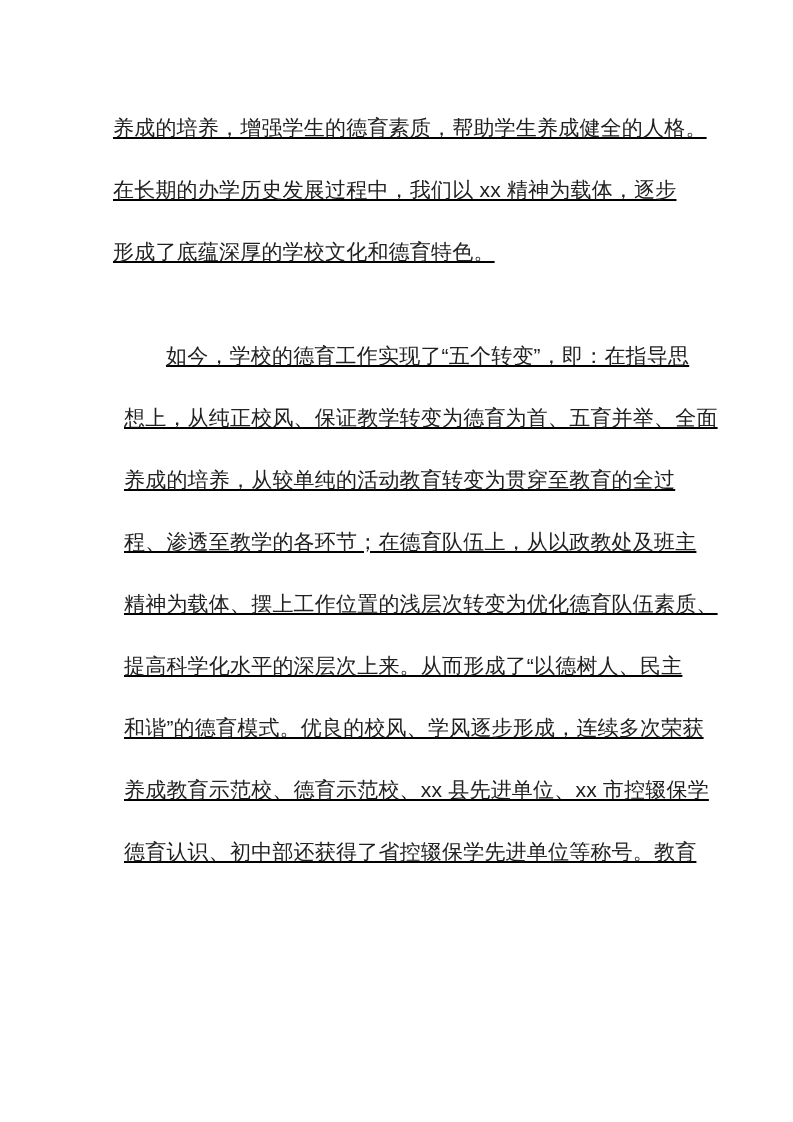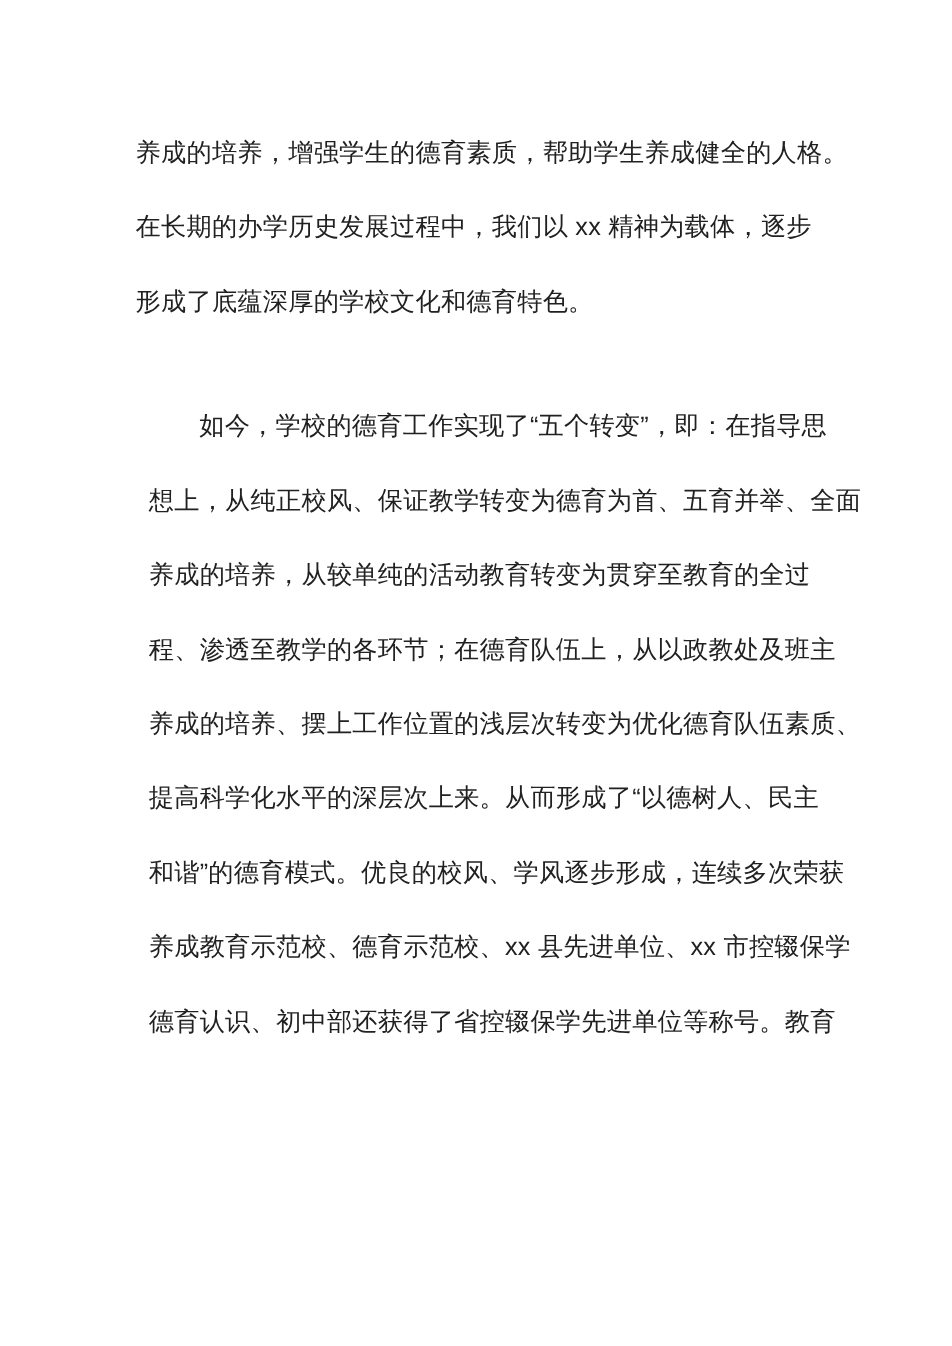--- a/index.html
+++ b/index.html
@@ -16,20 +16,21 @@
     font-family: "Liberation Sans", sans-serif;
   }
   .content {
     position: absolute;
     left: 113px;
     top: 97px;
     width: 660px;
   }
   .para {
     margin: 0;
+    text-decoration: underline;
   }
   .para + .para {
     margin-top: 42px;
     margin-left: 11px;
   }
   .line {
     font-size: 21px;
     line-height: 62px;
     letter-spacing: 0.2px;
     white-space: nowrap;
@@ -48,20 +49,20 @@
       <div class="para">
         <div class="line">养成的培养，增强学生的德育素质，帮助学生养成健全的人格。</div>
         <div class="line">在长期的办学历史发展过程中，我们以 xx 精神为载体，逐步</div>
         <div class="line">形成了底蕴深厚的学校文化和德育特色。</div>
       </div>
       <div class="para">
         <div class="line first-indent">如今，学校的德育工作实现了“五个转变”，即：在指导思</div>
         <div class="line">想上，从纯正校风、保证教学转变为德育为首、五育并举、全面</div>
         <div class="line">养成的培养，从较单纯的活动教育转变为贯穿至教育的全过</div>
         <div class="line">程、渗透至教学的各环节；在德育队伍上，从以政教处及班主</div>
-        <div class="line">养成的培养、摆上工作位置的浅层次转变为优化德育队伍素质、</div>
+        <div class="line">精神为载体、摆上工作位置的浅层次转变为优化德育队伍素质、</div>
         <div class="line">提高科学化水平的深层次上来。从而形成了“以德树人、民主</div>
         <div class="line">和谐”的德育模式。优良的校风、学风逐步形成，连续多次荣获</div>
         <div class="line">养成教育示范校、德育示范校、xx 县先进单位、xx 市控辍保学</div>
         <div class="line">德育认识、初中部还获得了省控辍保学先进单位等称号。教育</div>
       </div>
     </div>
 </div>
 
 </body></html>

